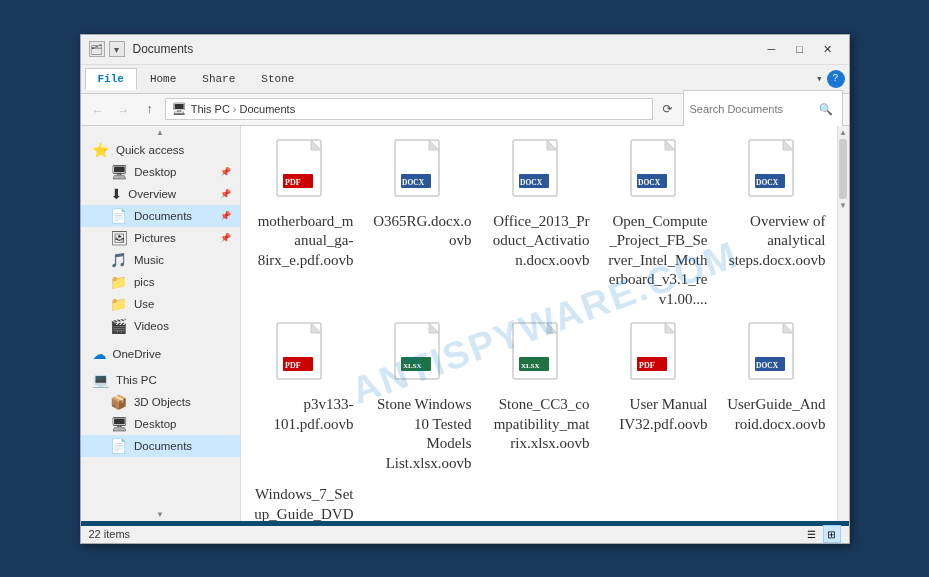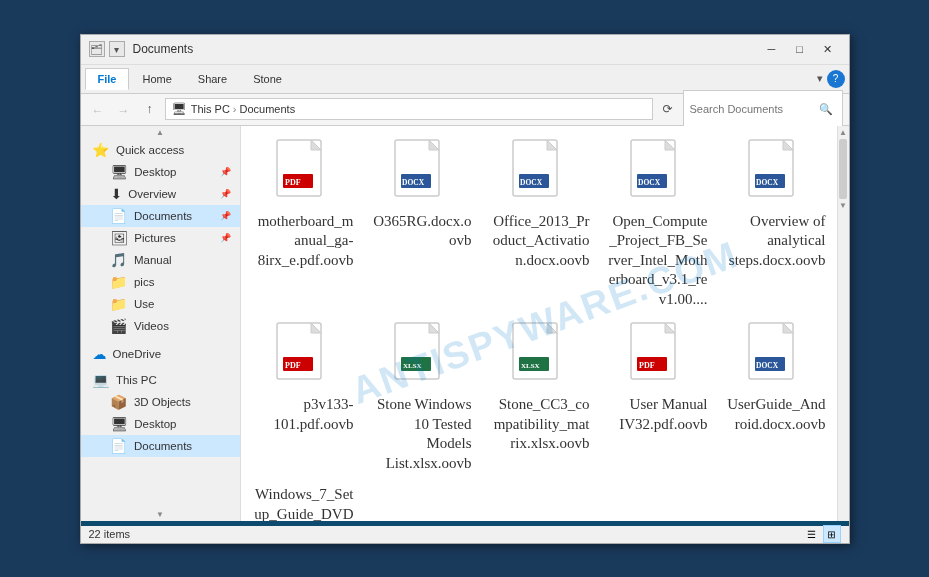--- a/index.html
+++ b/index.html
@@ -68,20 +68,21 @@
       font-size: 11px;
       color: #333;
       display: flex;
       align-items: center;
       justify-content: center;
     }
     
     .ribbon {
       background: #f0f0f0;
       border-bottom: 1px solid #ccc;
+      font-family: Liberation Mono, monospace;
     }
     .ribbon-tabs {
       display: flex;
       align-items: center;
       height: 28px;
       padding: 0 4px;
     }
     .ribbon-tab {
       padding: 4px 12px;
       font-size: 11px;
@@ -361,21 +362,21 @@
       </div>
       <div class="sidebar-item">
         <span style="width:12px"></span>
         <span class="icon">🖼</span>
         <span>Pictures</span>
         <span class="sidebar-pin">📌</span>
       </div>
       <div class="sidebar-item">
         <span style="width:12px"></span>
         <span class="icon">🎵</span>
-        <span>Manual</span>
+        <span>Music</span>
       </div>
       <div class="sidebar-item">
         <span style="width:12px"></span>
         <span class="icon">📁</span>
         <span>pics</span>
       </div>
       <div class="sidebar-item">
         <span style="width:12px"></span>
         <span class="icon">📁</span>
         <span>Use</span>

